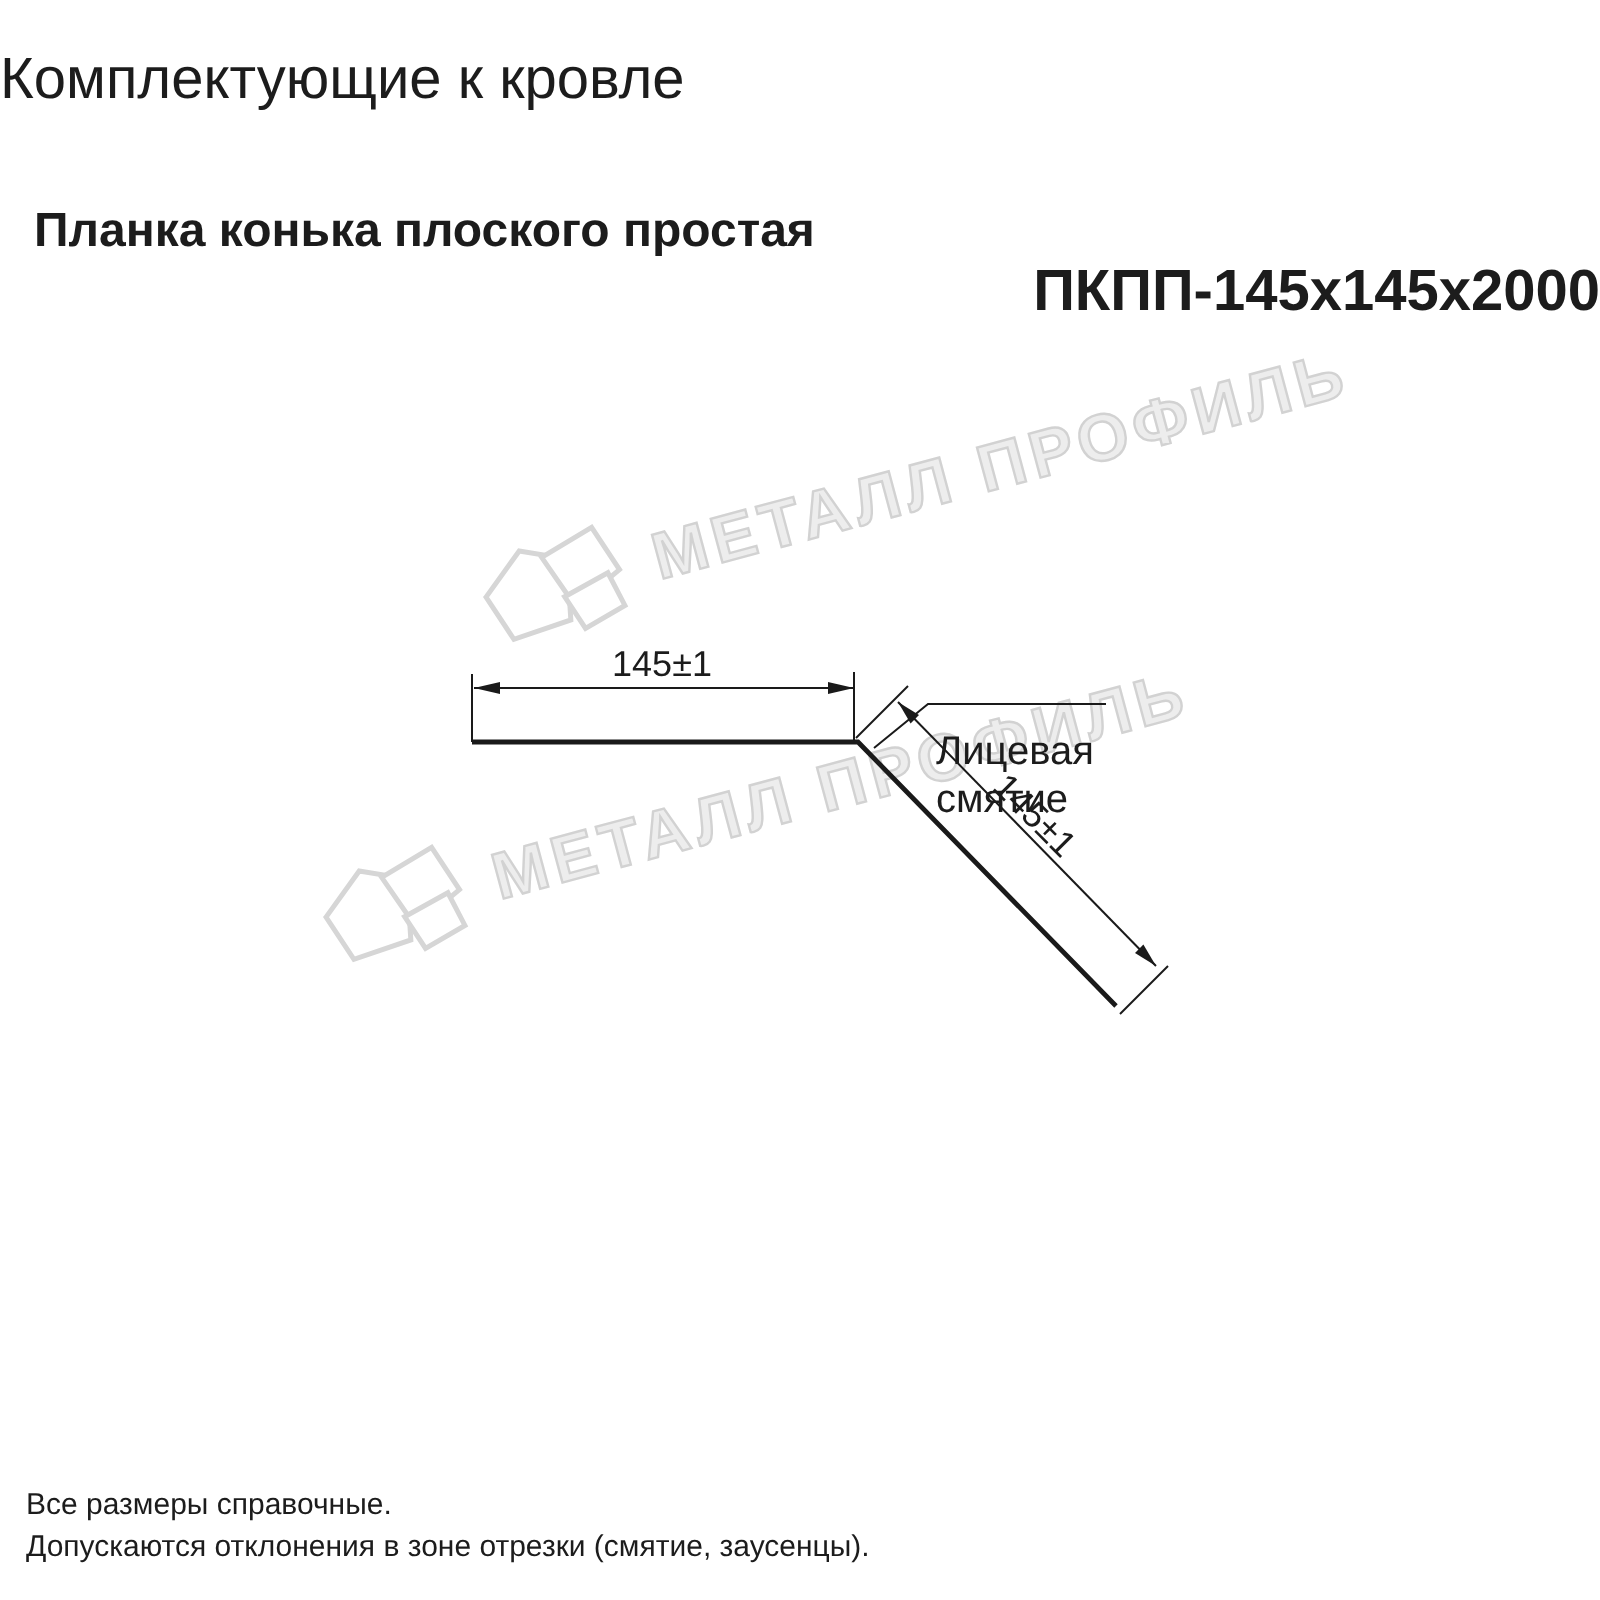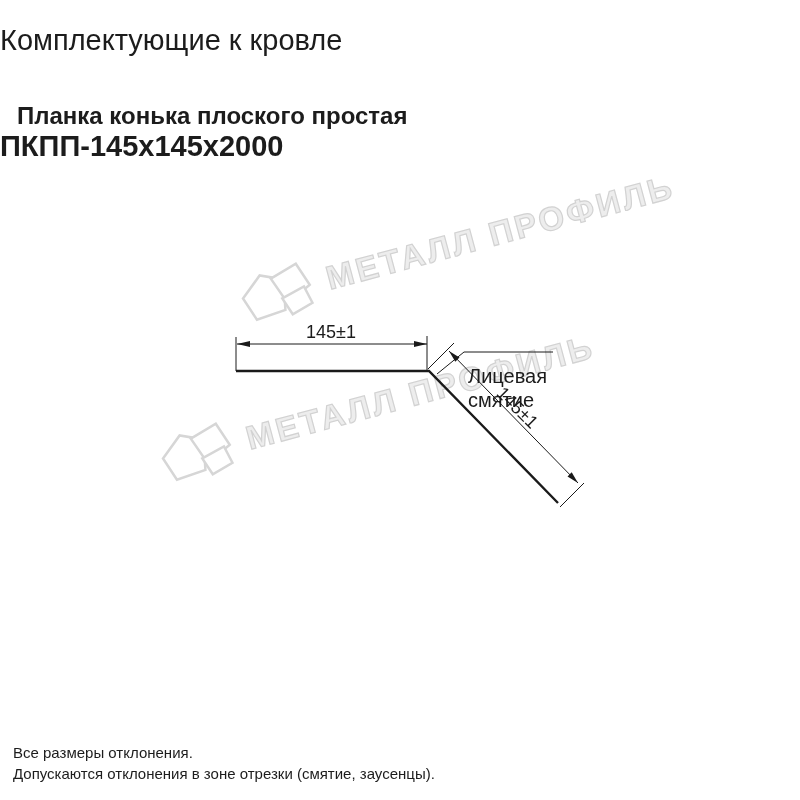--- a/index.html
+++ b/index.html
@@ -16,21 +16,21 @@
     position: absolute; top: 24px; left: 0; width: 800px;
     text-align: left;
     font-size: 29px; font-weight: 400; color: #1c1c1c;
   }
   .product-name {
     position: absolute; top: 102px; left: 0; width: 685px;
     font-size: 24px; font-weight: 700; color: #1c1c1c; margin-left: 17px;
   }
   .product-sku {
     position: absolute; top: 130px; left: 0; width: 800px;
-    text-align: left;
+    text-align: right;
     font-size: 29px; font-weight: 700; color: #1c1c1c;
   }
   .watermark {
     position: absolute;
     display: flex; align-items: center; gap: 10px;
     transform: rotate(-15deg);
     transform-origin: 0 50%;
     z-index: 0;
     pointer-events: none;
   }
@@ -111,15 +111,15 @@
 
 <div class="dim-label dim-top-label">145±1</div>
 <div class="dim-label dim-side-label">145±1</div>
 
 <div class="face-label">
   <div>Лицевая</div>
   <div>смятие</div>
 </div>
 
 <div class="footer">
-  <div>Все размеры отклонения.</div>
+  <div>Все размеры справочные.</div>
   <div>Допускаются отклонения в зоне отрезки (смятие, заусенцы).</div>
 </div>
 
 </body></html>

